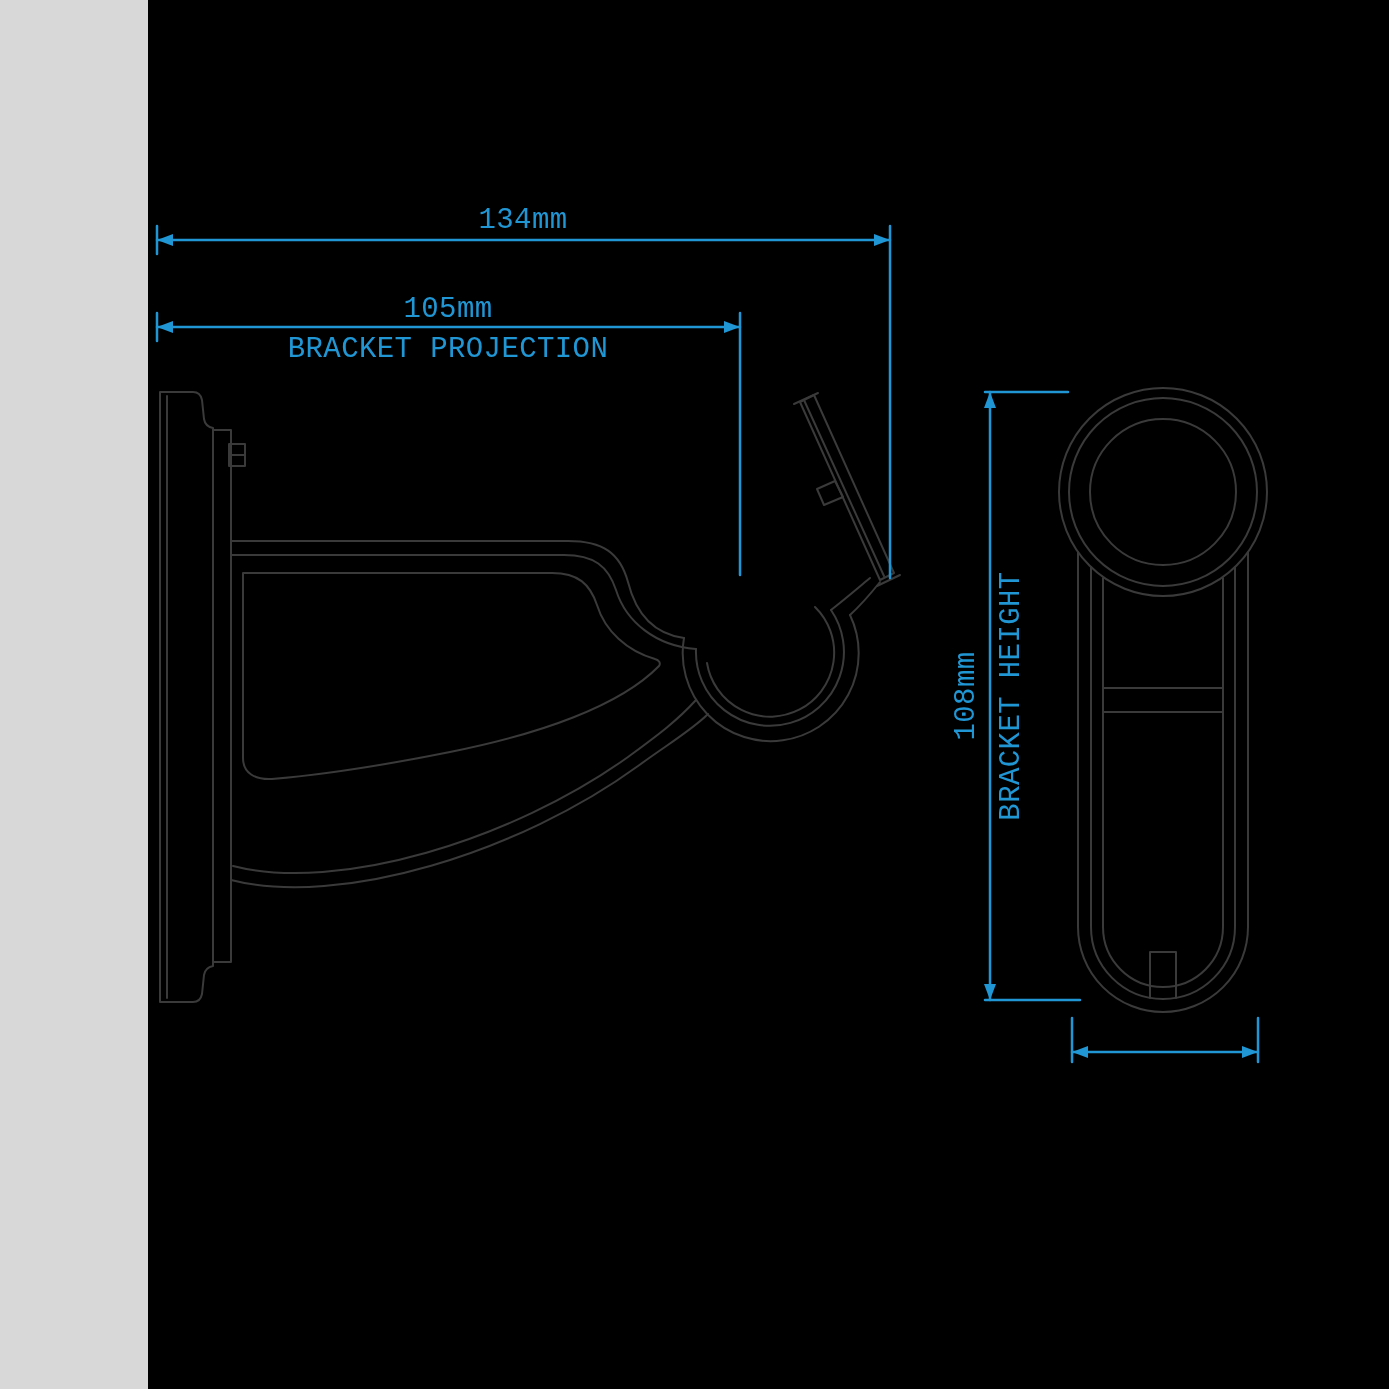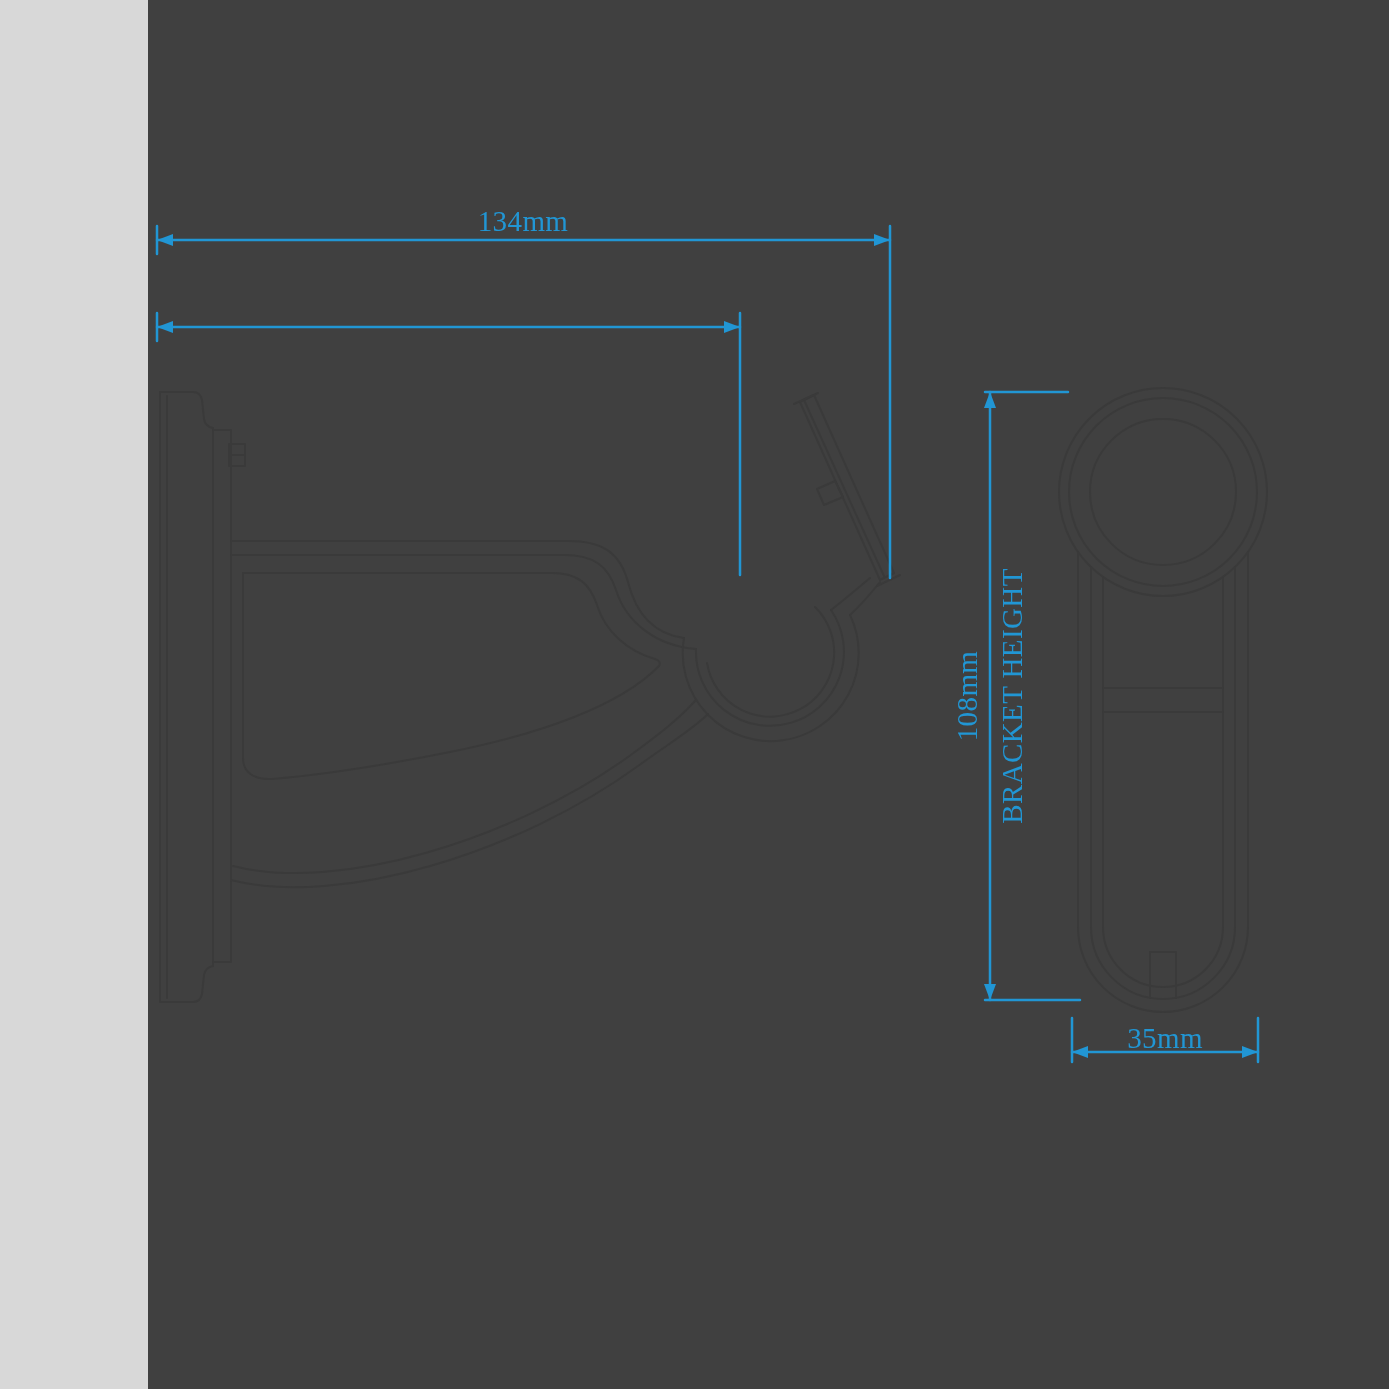--- a/index.html
+++ b/index.html
@@ -4,23 +4,23 @@
 <style>
   :root{
     --blue:#2196d4;
     --ink:#3a3a3a;
     --wall:#d8d8d8;
   }
   html,body{margin:0;padding:0;background:#ffffff;}
   .canvas{
     position:relative;
     width:1389px;height:1389px;
-    background:#404040;
+    background:#000000;
     overflow:hidden;
-    font-family:Liberation Serif, serif;
+    font-family:Liberation Mono, monospace;
   }
   .wall{
     position:absolute;left:0;top:0;width:148px;height:1389px;
     background:var(--wall);
   }
   svg.art{position:absolute;left:0;top:0;}
   .dim-label{
     position:absolute;
     color:var(--blue);
     font-size:29px;
@@ -111,19 +111,20 @@
       <g>
         <line x1="1072" y1="1052" x2="1258" y2="1052" marker-start="url(#arr)" marker-end="url(#arr)"></line>
         <line x1="1072" y1="1018" x2="1072" y2="1062"></line>
         <line x1="1258" y1="1018" x2="1258" y2="1062"></line>
       </g>
     </g>
   </svg>
 
   <div class="dim-label" style="left:323px;top:203px;width:400px;">134mm</div>
 
+  <div class="dim-label" style="left:248px;top:292px;width:400px;">105mm</div>
+  <div class="dim-label" style="left:248px;top:332px;width:400px;">BRACKET PROJECTION</div>
 
   <div class="dim-label rot" style="left:807px;top:678px;width:320px;height:36px;">108mm</div>
   <div class="dim-label rot" style="left:852px;top:678px;width:320px;height:36px;">BRACKET HEIGHT</div>
 
-  <div class="dim-label" style="left:1015px;top:1020px;width:300px;">35mm</div>
 
 </div>
 
 </body></html>

